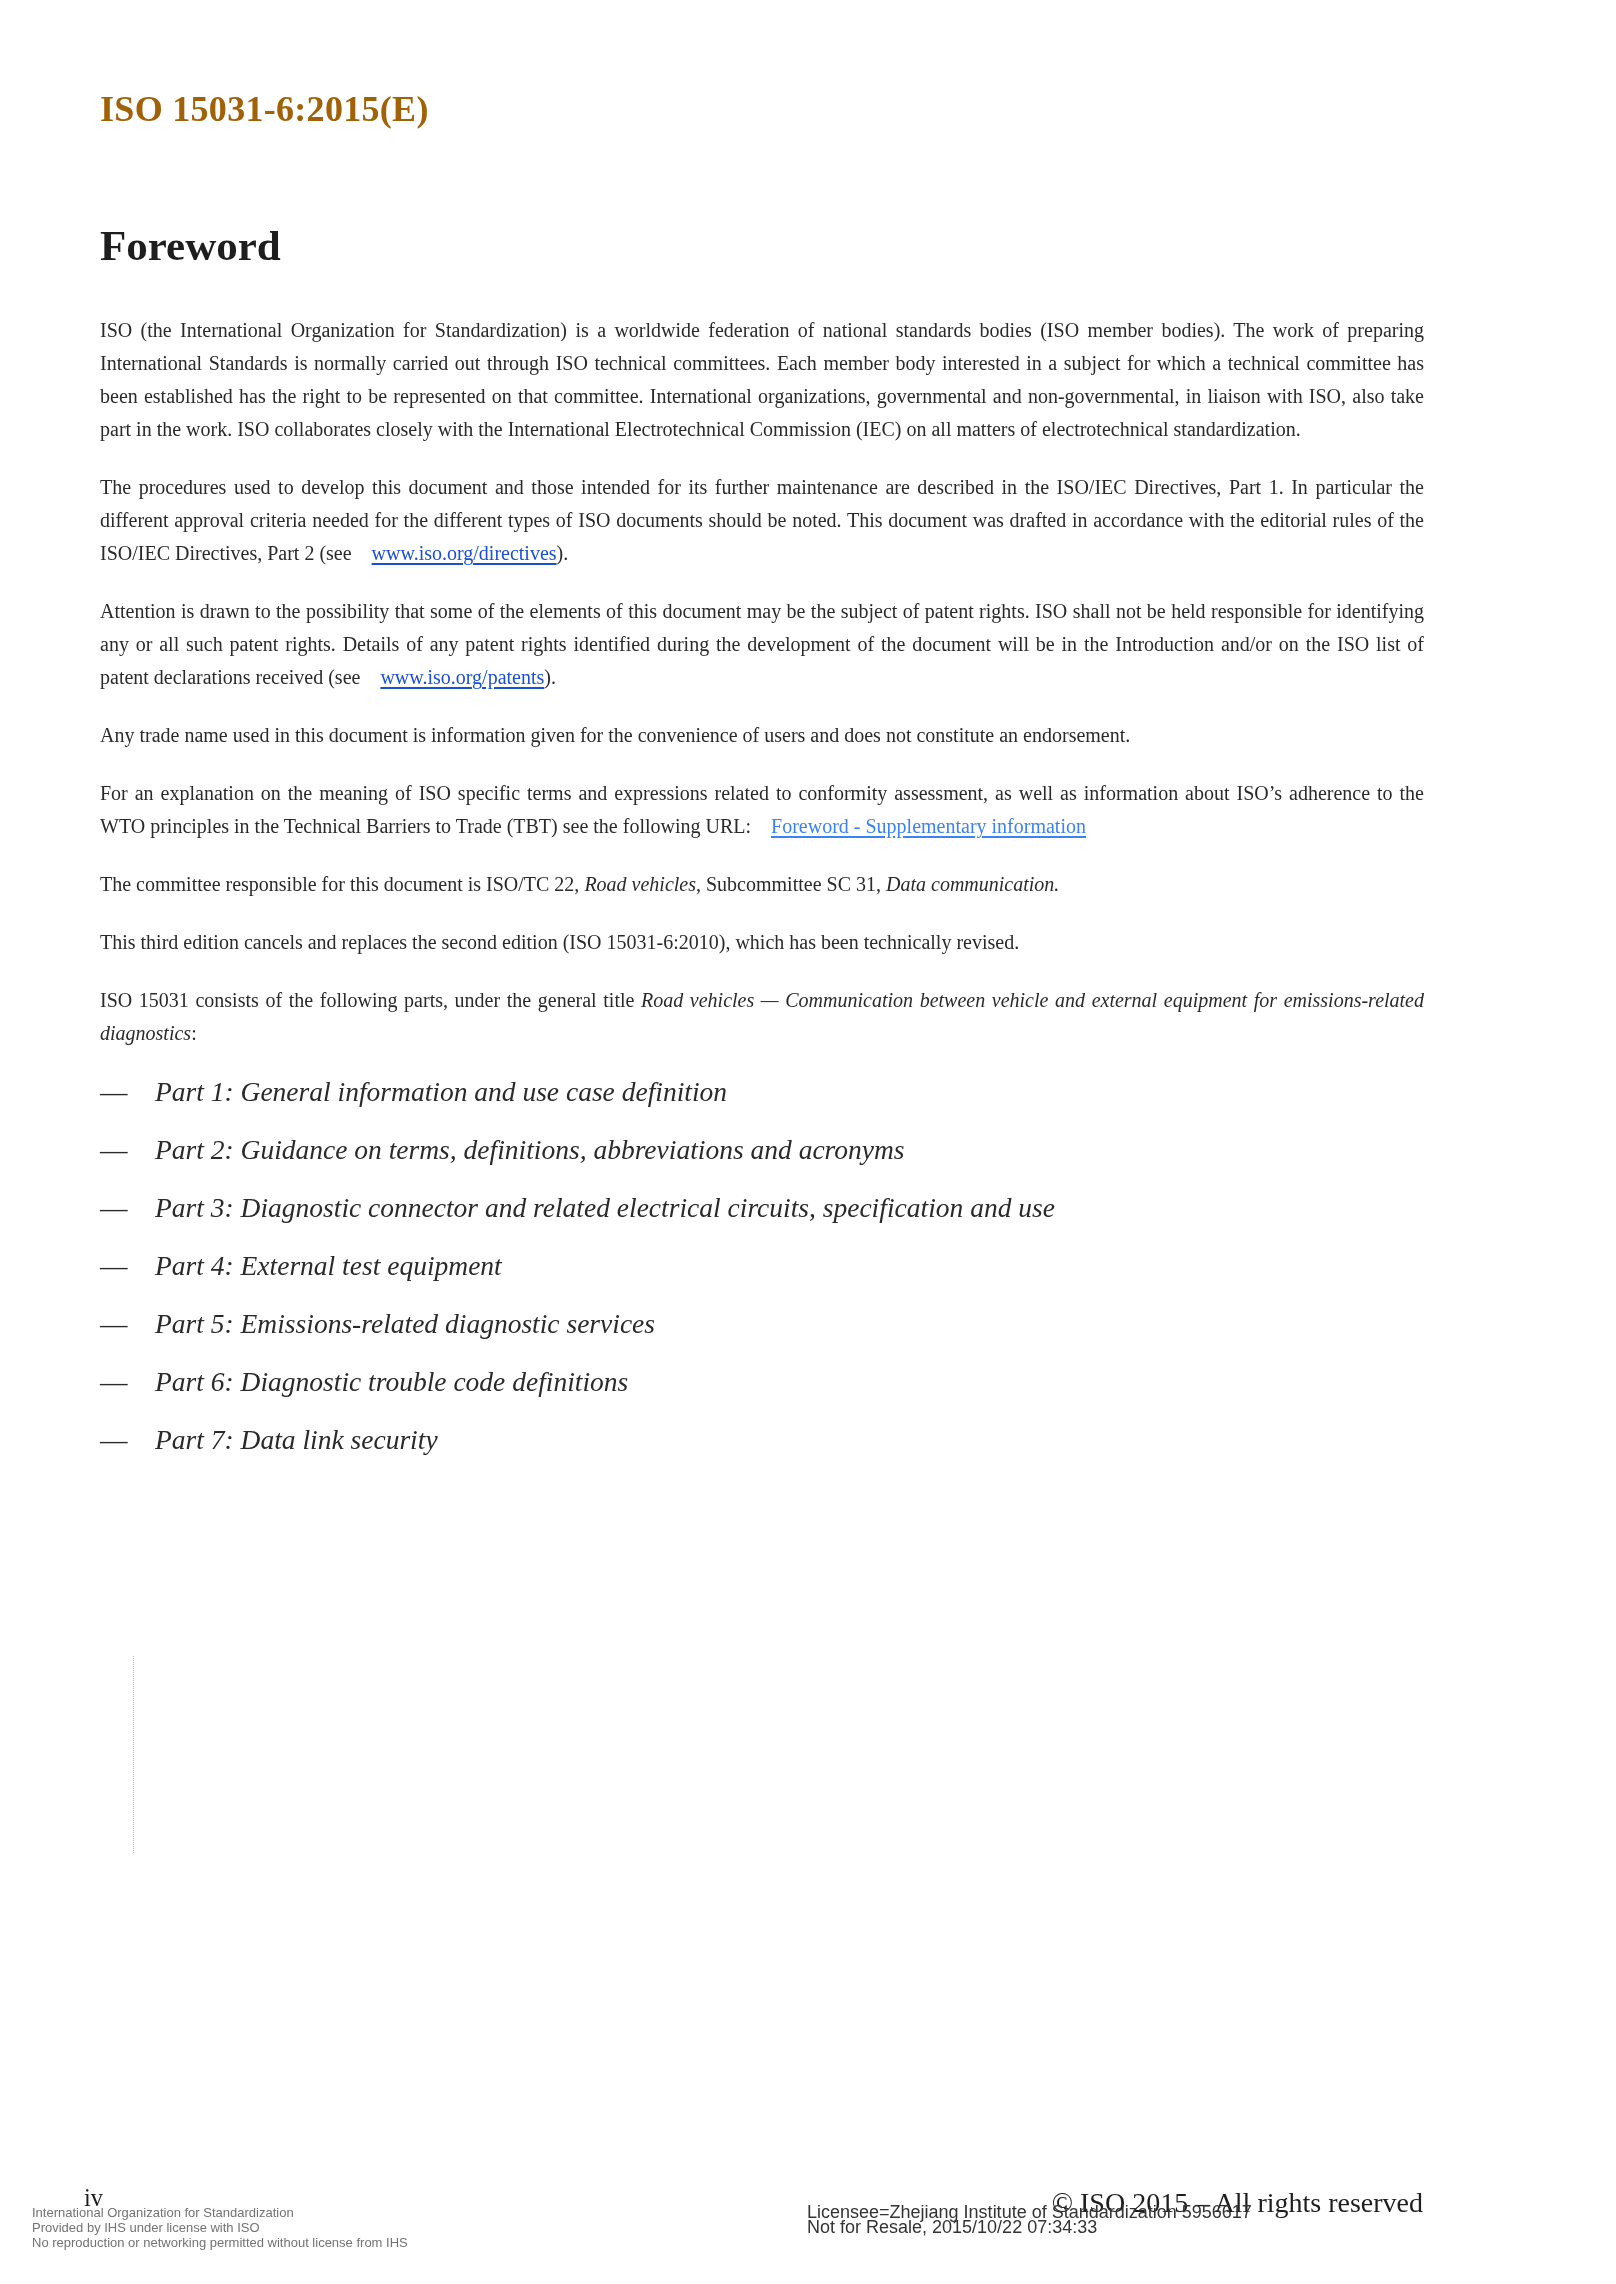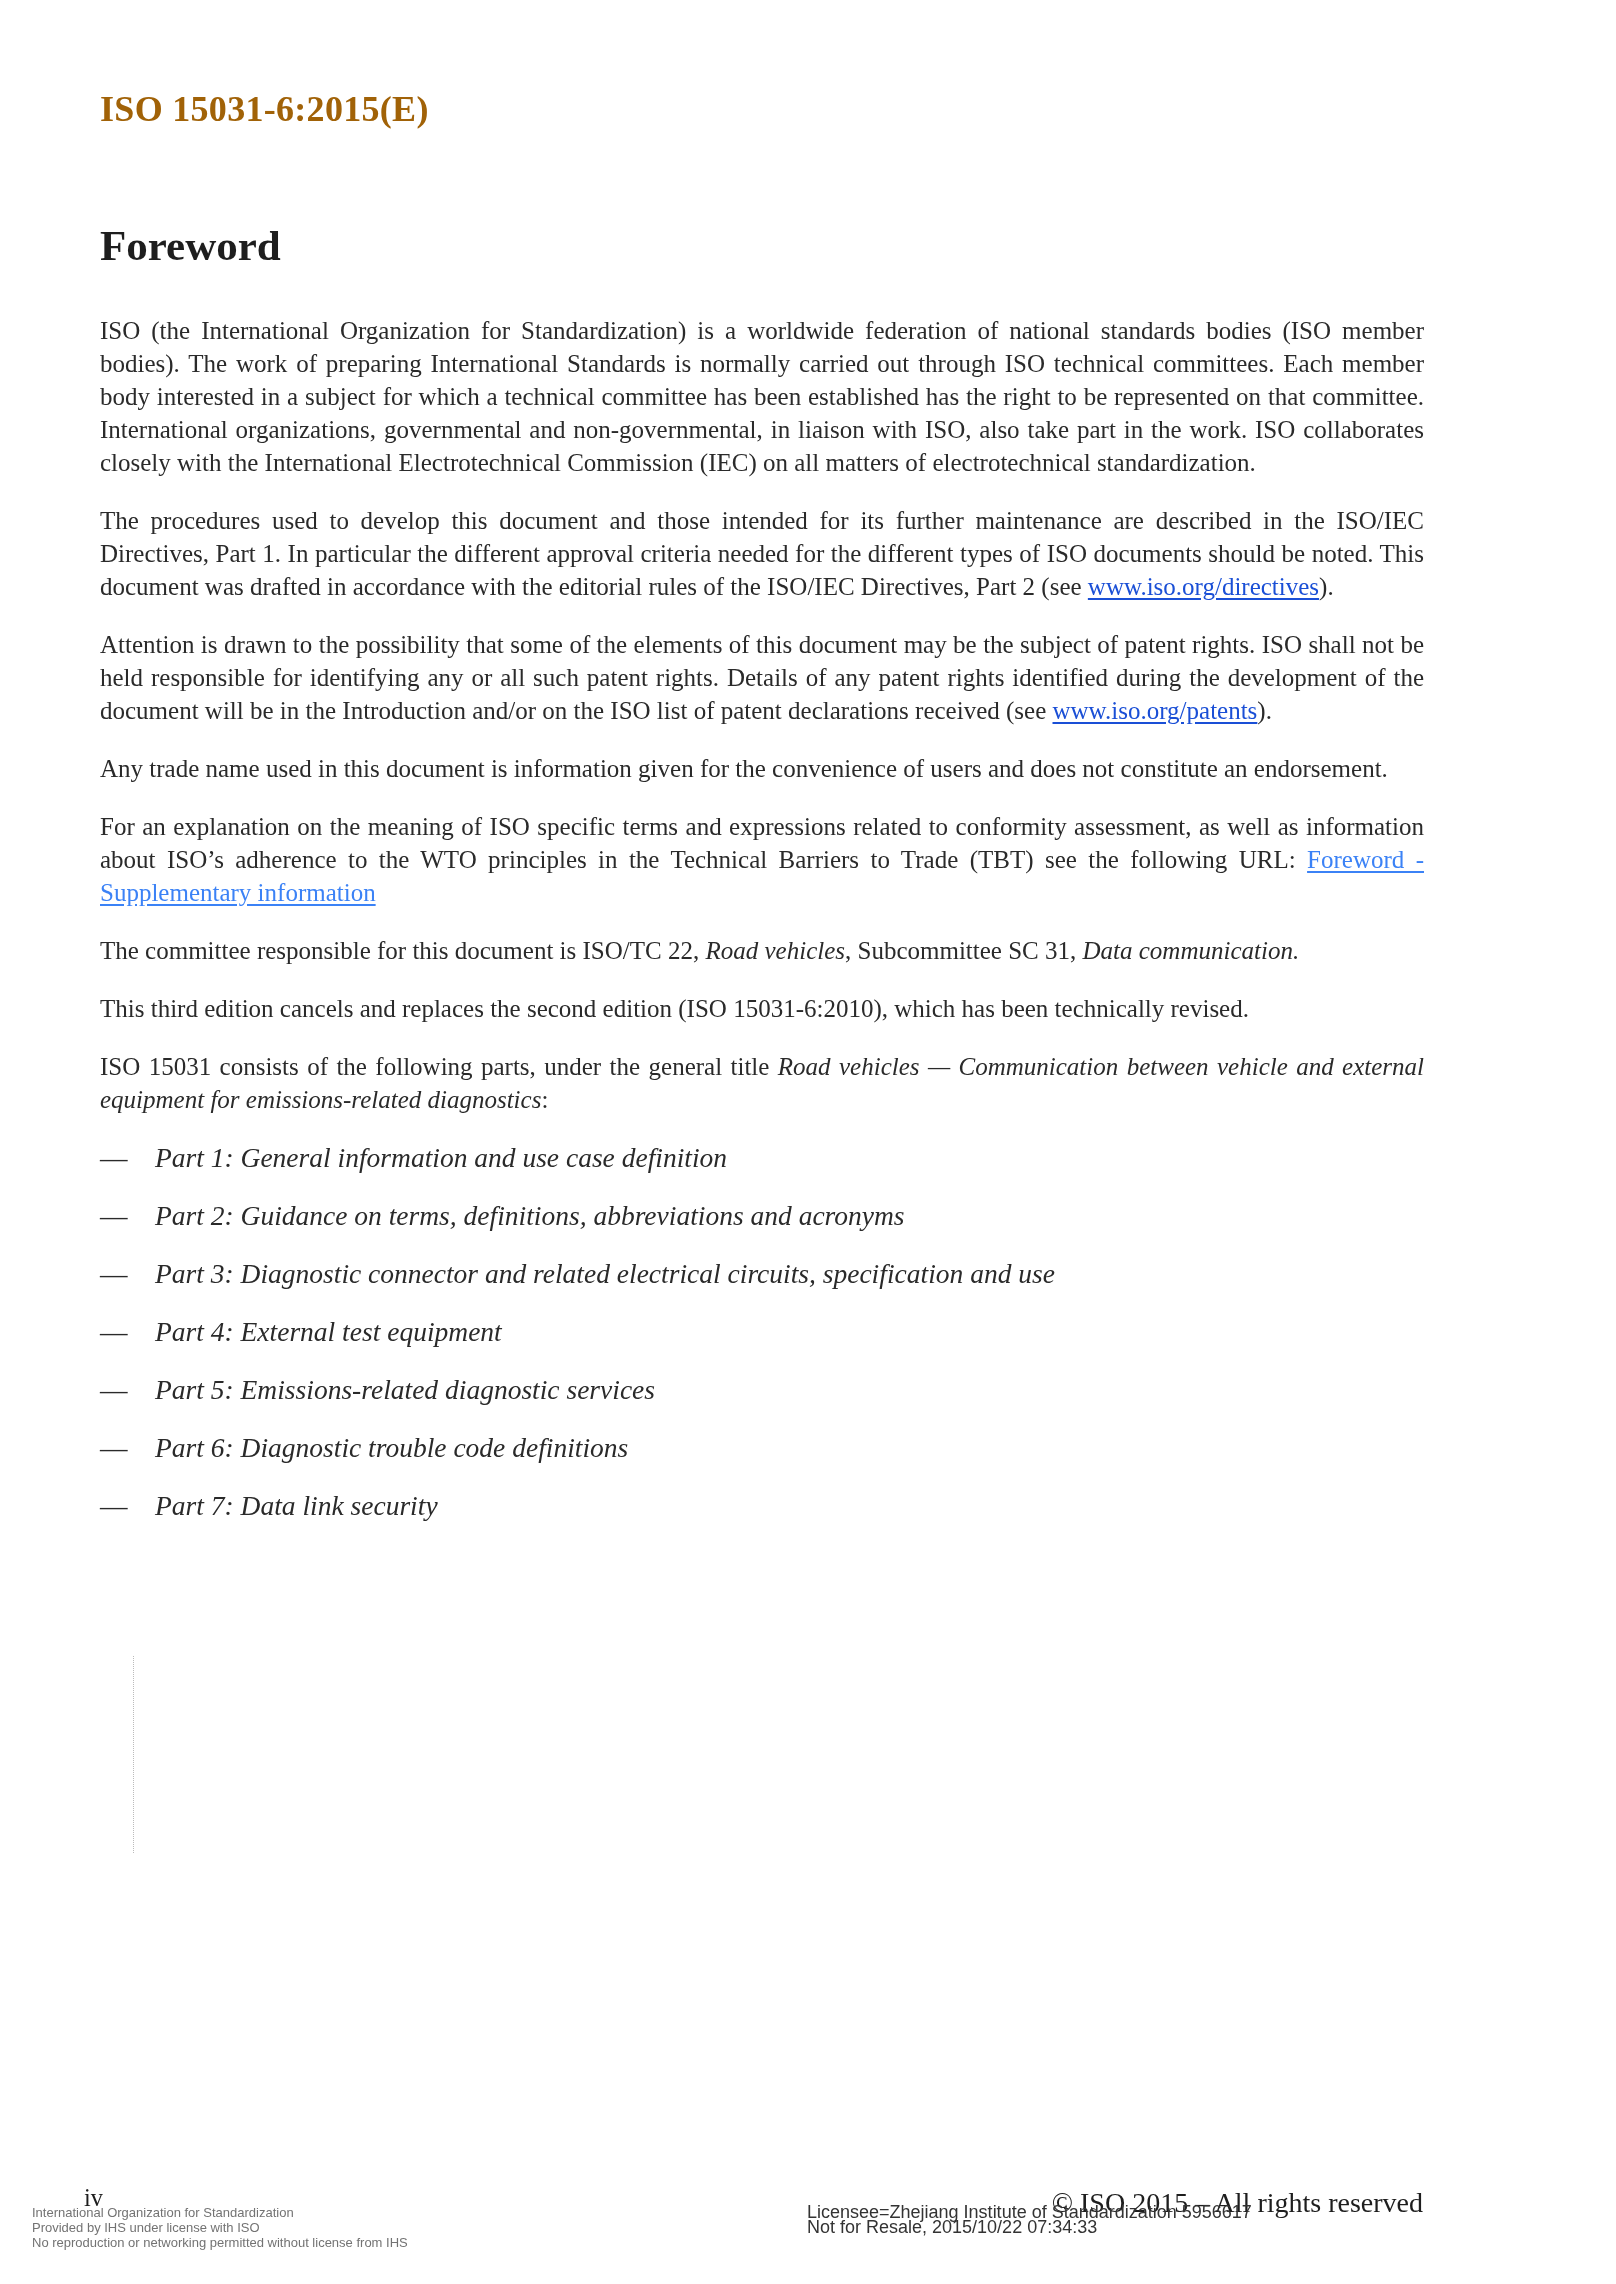--- a/index.html
+++ b/index.html
@@ -13,25 +13,25 @@
     font-size: 36px; font-weight: bold; letter-spacing: 0.3px; color: #a16207;
   }
   .title {
     position: absolute; left: 100px; top: 221px;
     font-size: 43px; font-weight: bold; color: #1e1e1e; margin: 0;
   }
   .body {
     position: absolute; left: 100px; top: 314px; width: 1324px;
   }
   .para {
-    font-size: 25px; line-height: 33px; text-align: justify;
+    font-size: 20px; line-height: 33px; text-align: justify;
     margin: 0 0 25px 0; color: #2a2a2a;
   }
   .para i { font-style: italic; }
-  a.link { color: #1a4fd6; text-decoration: underline; text-underline-offset: 2.7px; }
+  a.link { color: #1a4fd6; text-decoration: underline; text-underline-offset: 2.7px; margin-left: 15px; }
   .list { margin: 0; padding: 0; list-style: none; }
   .list li {
     font-size: 27.5px; line-height: 33px; margin: 0 0 25px 0;
     display: flex; color: #2a2a2a;
   }
   .dash { width: 55px; flex: none; }
   .item-text { font-style: italic; }
   .dotted-mark {
     position: absolute; left: 133px; top: 1656px; width: 0; height: 197px;
     border-left: 1.4px dotted #bbbbbb;

